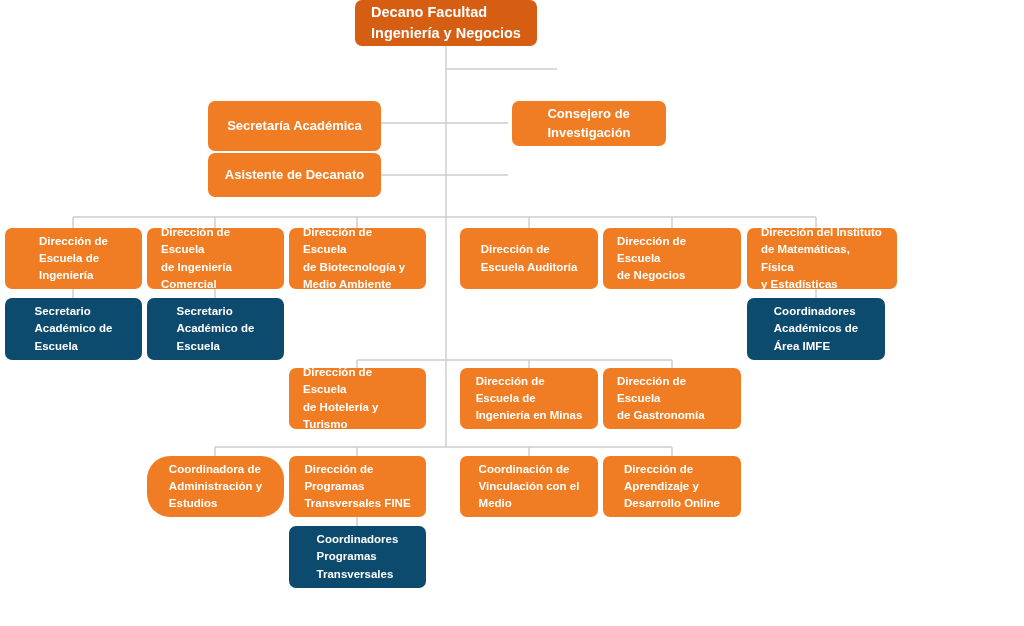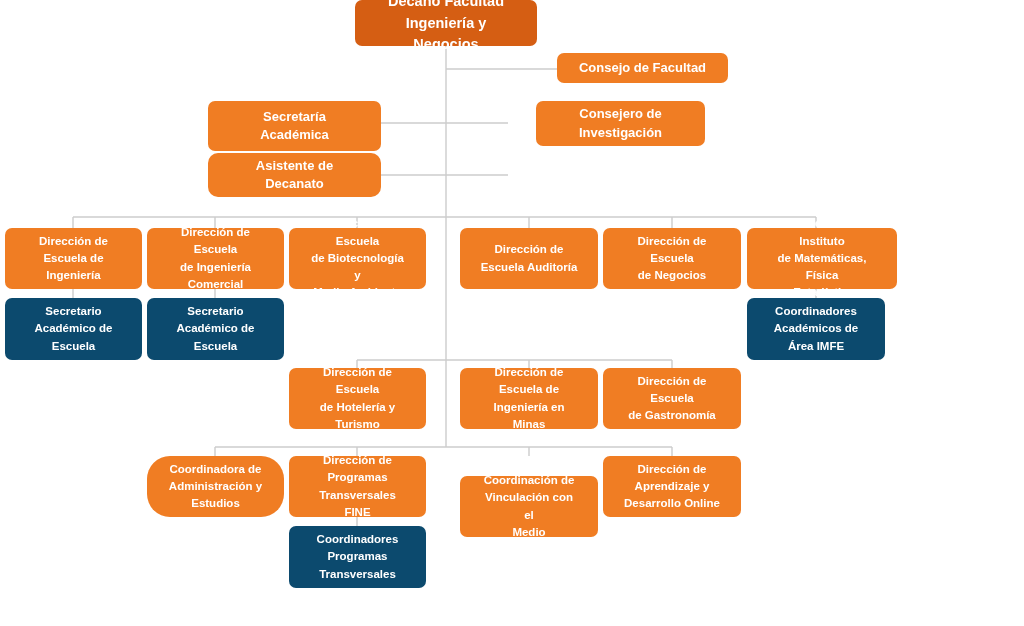--- a/index.html
+++ b/index.html
@@ -8,27 +8,27 @@
     width:1024px;height:626px;
     background:#ffffff;
     font-family:"Liberation Sans", sans-serif;
     overflow:hidden;
   }
   .connectors{position:absolute;left:0;top:0;width:1024px;height:626px;}
   .connectors path{stroke:#cccccc;stroke-width:1.4;fill:none;}
   .node{
     position:absolute;
     display:flex;align-items:center;justify-content:center;
-    text-align:center;
+    text-align:left;
     color:#ffffff;
     font-weight:bold;
     white-space:pre-line;
     border-radius:7px;
     box-sizing:border-box;
-    padding:4px 20px;
+    padding:4px 14px;
     font-size:11.5px;
     line-height:1.5;
   }
   .node.orange{background:#f07d23;}
   .node.gray{background:#0c4a6e;}
   .node.root{
     background:#d55e13;
     font-size:14.5px;line-height:1.45;
   }
   .node.util{font-size:13px;line-height:1.4;}
@@ -70,28 +70,27 @@
       <path d="M357 447 V456"></path>
       <path d="M529 447 V456"></path>
       <path d="M672 447 V456"></path>
 
     <path d="M357 517 V526"></path>
   </svg>
 
   <div class="node root" style="left:355px;top:0;width:182px;height:46px;">Decano Facultad
 Ingeniería y Negocios</div>
 
-  <div class="node orange util" style="left:557px;top:53px;width:171px;height:30px;">Consejo de Facultad</div>
 
   <div class="node orange util" style="left:208px;top:101px;width:173px;height:50px;">Secretaría Académica</div>
 
-  <div class="node orange util" style="left:536px;top:101px;width:169px;height:45px;">Consejero de
+  <div class="node orange util" style="left:512px;top:101px;width:154px;height:45px;">Consejero de
 Investigación</div>
 
-  <div class="node orange util" style="left:208px;top:153px;width:173px;height:44px;border-radius:10px;">Asistente de Decanato</div>
+  <div class="node orange util" style="left:208px;top:153px;width:173px;height:44px;">Asistente de Decanato</div>
 
 
   <div class="node orange" style="left:5px;top:228px;width:137px;height:61px;">Dirección de
 Escuela de
 Ingeniería</div>
 
   <div class="node orange" style="left:147px;top:228px;width:137px;height:61px;">Dirección de Escuela
 de Ingeniería
 Comercial</div>
 
@@ -133,21 +132,21 @@
 de Gastronomía</div>
 
   <div class="node orange" style="left:147px;top:456px;width:137px;height:61px;border-radius:23px;">Coordinadora de
 Administración y
 Estudios</div>
 
   <div class="node orange" style="left:289px;top:456px;width:137px;height:61px;">Dirección de
 Programas
 Transversales FINE</div>
 
-  <div class="node orange" style="left:460px;top:456px;width:138px;height:61px;margin-top:20px;">Coordinación de
+  <div class="node orange" style="left:460px;top:456px;width:138px;height:61px;">Coordinación de
 Vinculación con el
 Medio</div>
 
   <div class="node orange" style="left:603px;top:456px;width:138px;height:61px;">Dirección de
 Aprendizaje y
 Desarrollo Online</div>
 
   <div class="node gray" style="left:289px;top:526px;width:137px;height:62px;">Coordinadores
 Programas
 Transversales</div>

